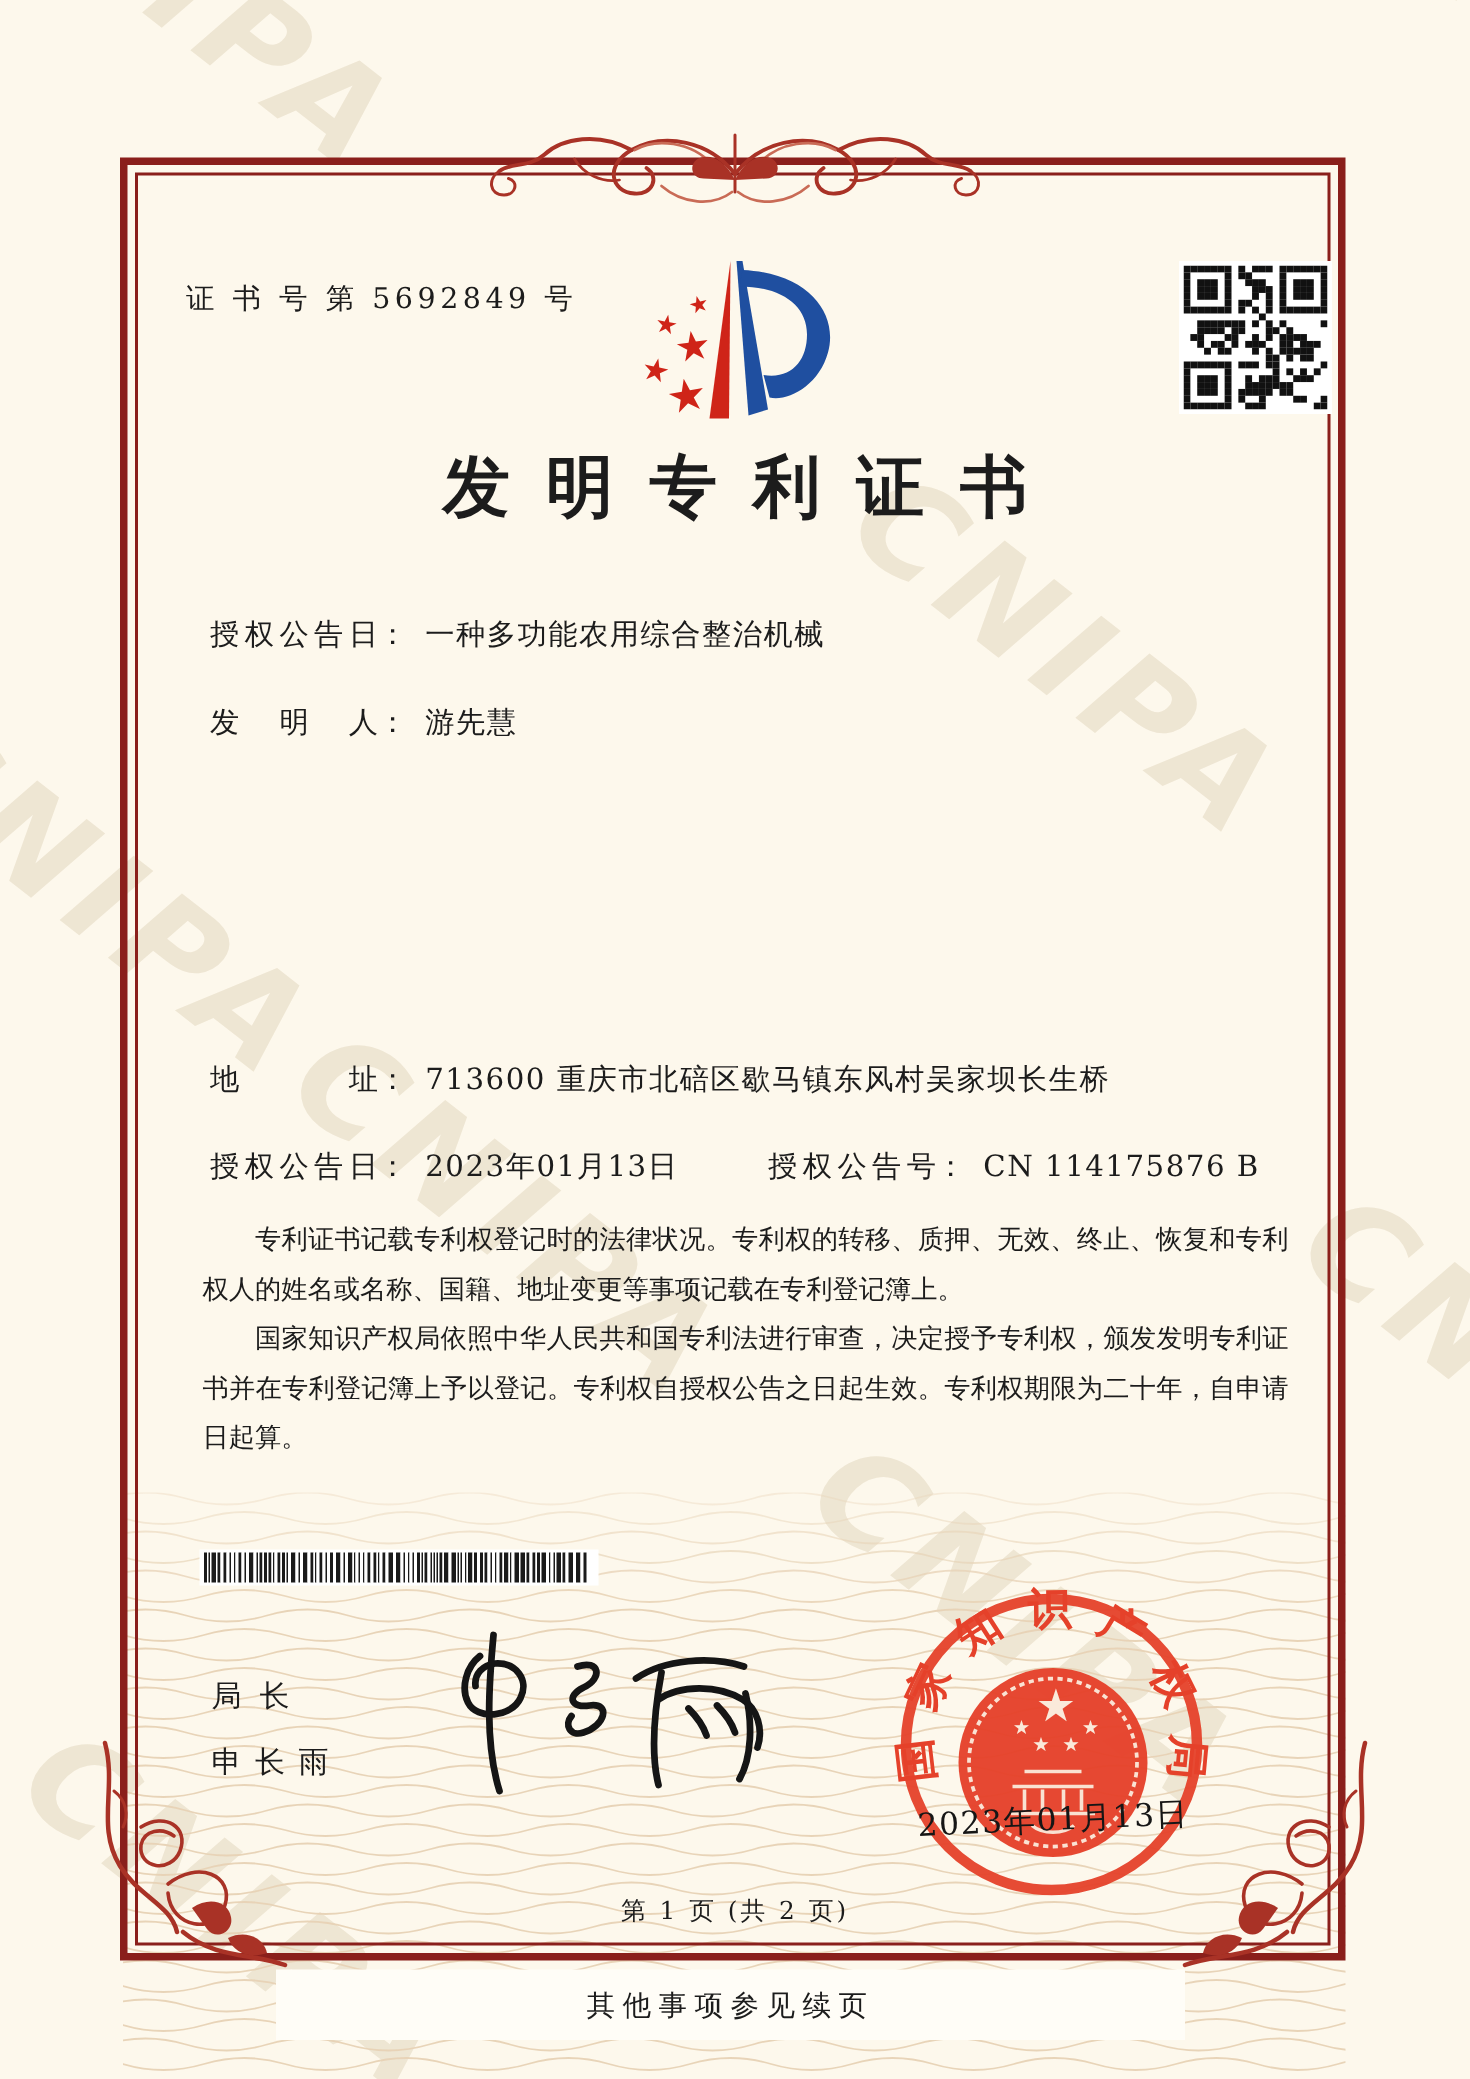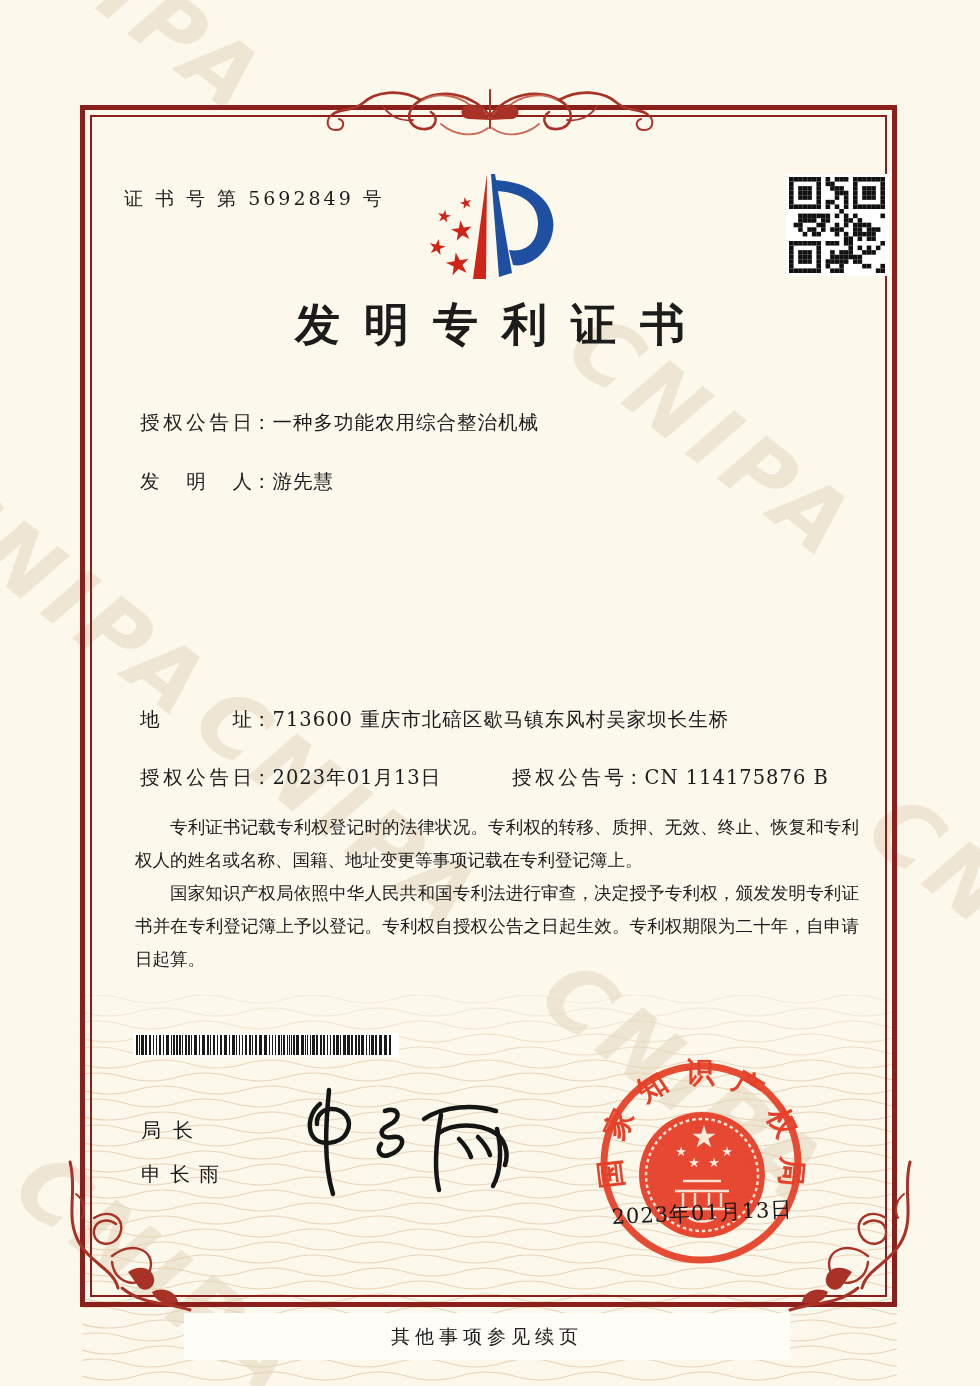--- a/index.html
+++ b/index.html
@@ -33,21 +33,21 @@
     background:#ffffff; z-index:4; padding:3px; }
   
   .doc-title { position:absolute; left:84px; top:295px; width:812px; z-index:4;
     text-align:center; font-size:45px; font-weight:bold;
     letter-spacing:24px; text-indent:24px; }
   
   .field-row { position:absolute; left:140px; z-index:4; font-size:19.5px; white-space:nowrap; }
   .field-label { display:inline-block; width:112px; text-align:justify;
     text-align-last:justify; vertical-align:bottom; }
   .field-colon { display:inline-block; }
-  .field-value { display:inline-block; margin-left:1px; letter-spacing:1px; }
+  .field-value { display:inline-block; margin-left:12px; letter-spacing:1px; }
   .field-group2 { position:absolute; left:372px; top:0;text-decoration:underline; }
   
   .body-text { position:absolute; left:135px; top:811px; width:724px; z-index:4;
     font-size:17.5px; line-height:33px; text-align:justify; }
   .body-text p { text-indent:2em; }
   
   .barcode { position:absolute; left:133px; top:1033px; width:266px; height:24px;
     background:#ffffff; z-index:4; display:flex; align-items:stretch; padding:2px 3px; }
   .barcode .bar { height:100%; }
   
@@ -608,16 +608,17 @@
       <path d="M79,152 L135,152"></path>
       <path d="M93,160 C100,166 114,166 121,160"></path>
     </g>
     <path id="sealArc" d="M28.5,129.7 A81,81 0 1,1 183.5,129.7" fill="none"></path>
     <text font-size="29" font-weight="bold" fill="#e5412a" font-family="DejaVu Serif, serif">
       <textPath href="#sealArc" startOffset="0" textLength="300" lengthAdjust="spacing">国家知识产权局</textPath>
     </text>
   </svg>
   <div class="seal-date">2023年01月13日</div>
 
+  <div class="page-info">第 1 页 (共 2 页)</div>
   <div class="note-strip"></div>
   <div class="note-text">其他事项参见续页</div>
 
 </div>
 
 </body></html>

